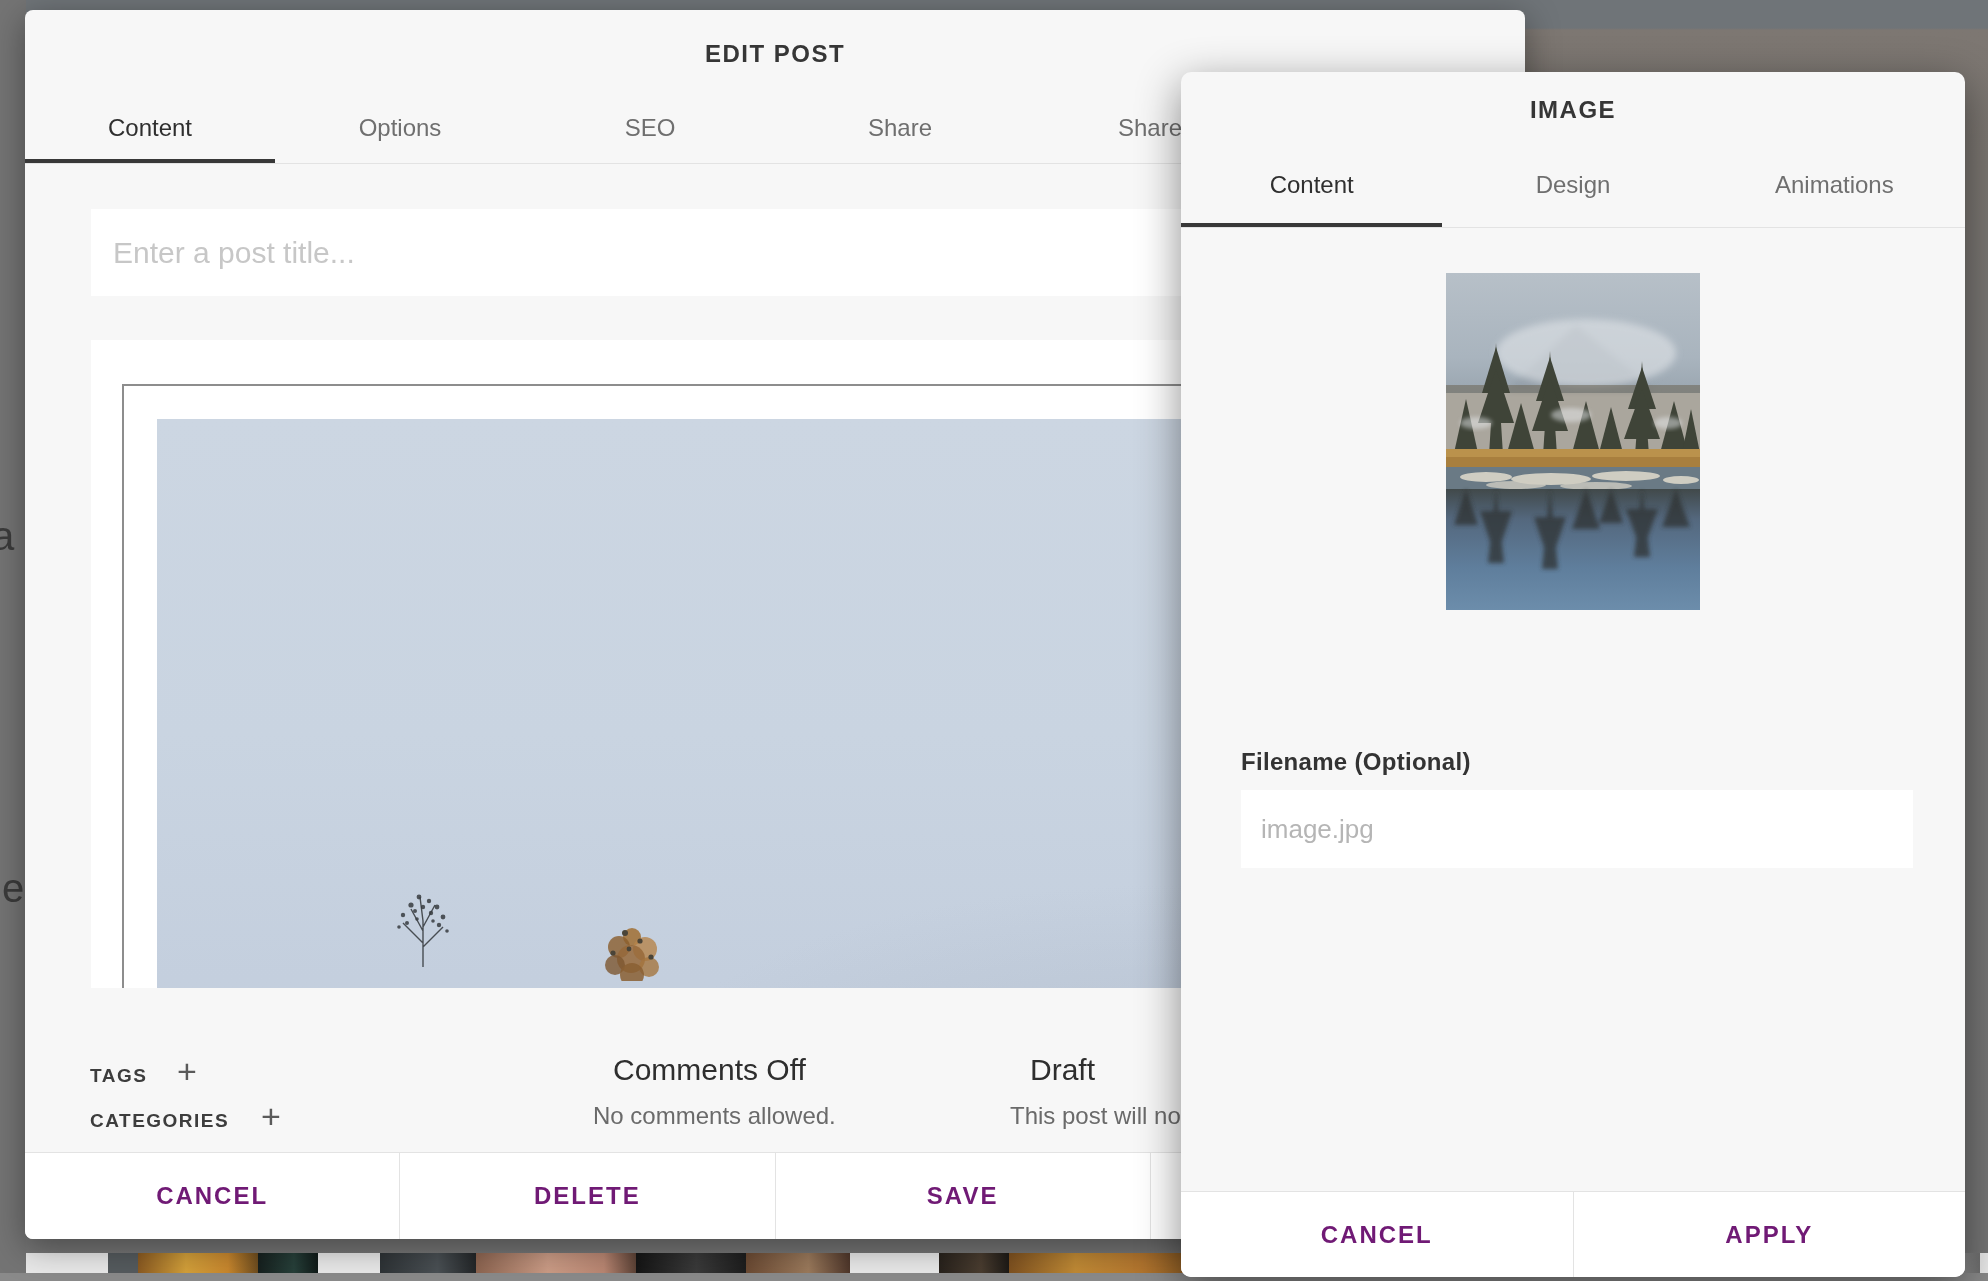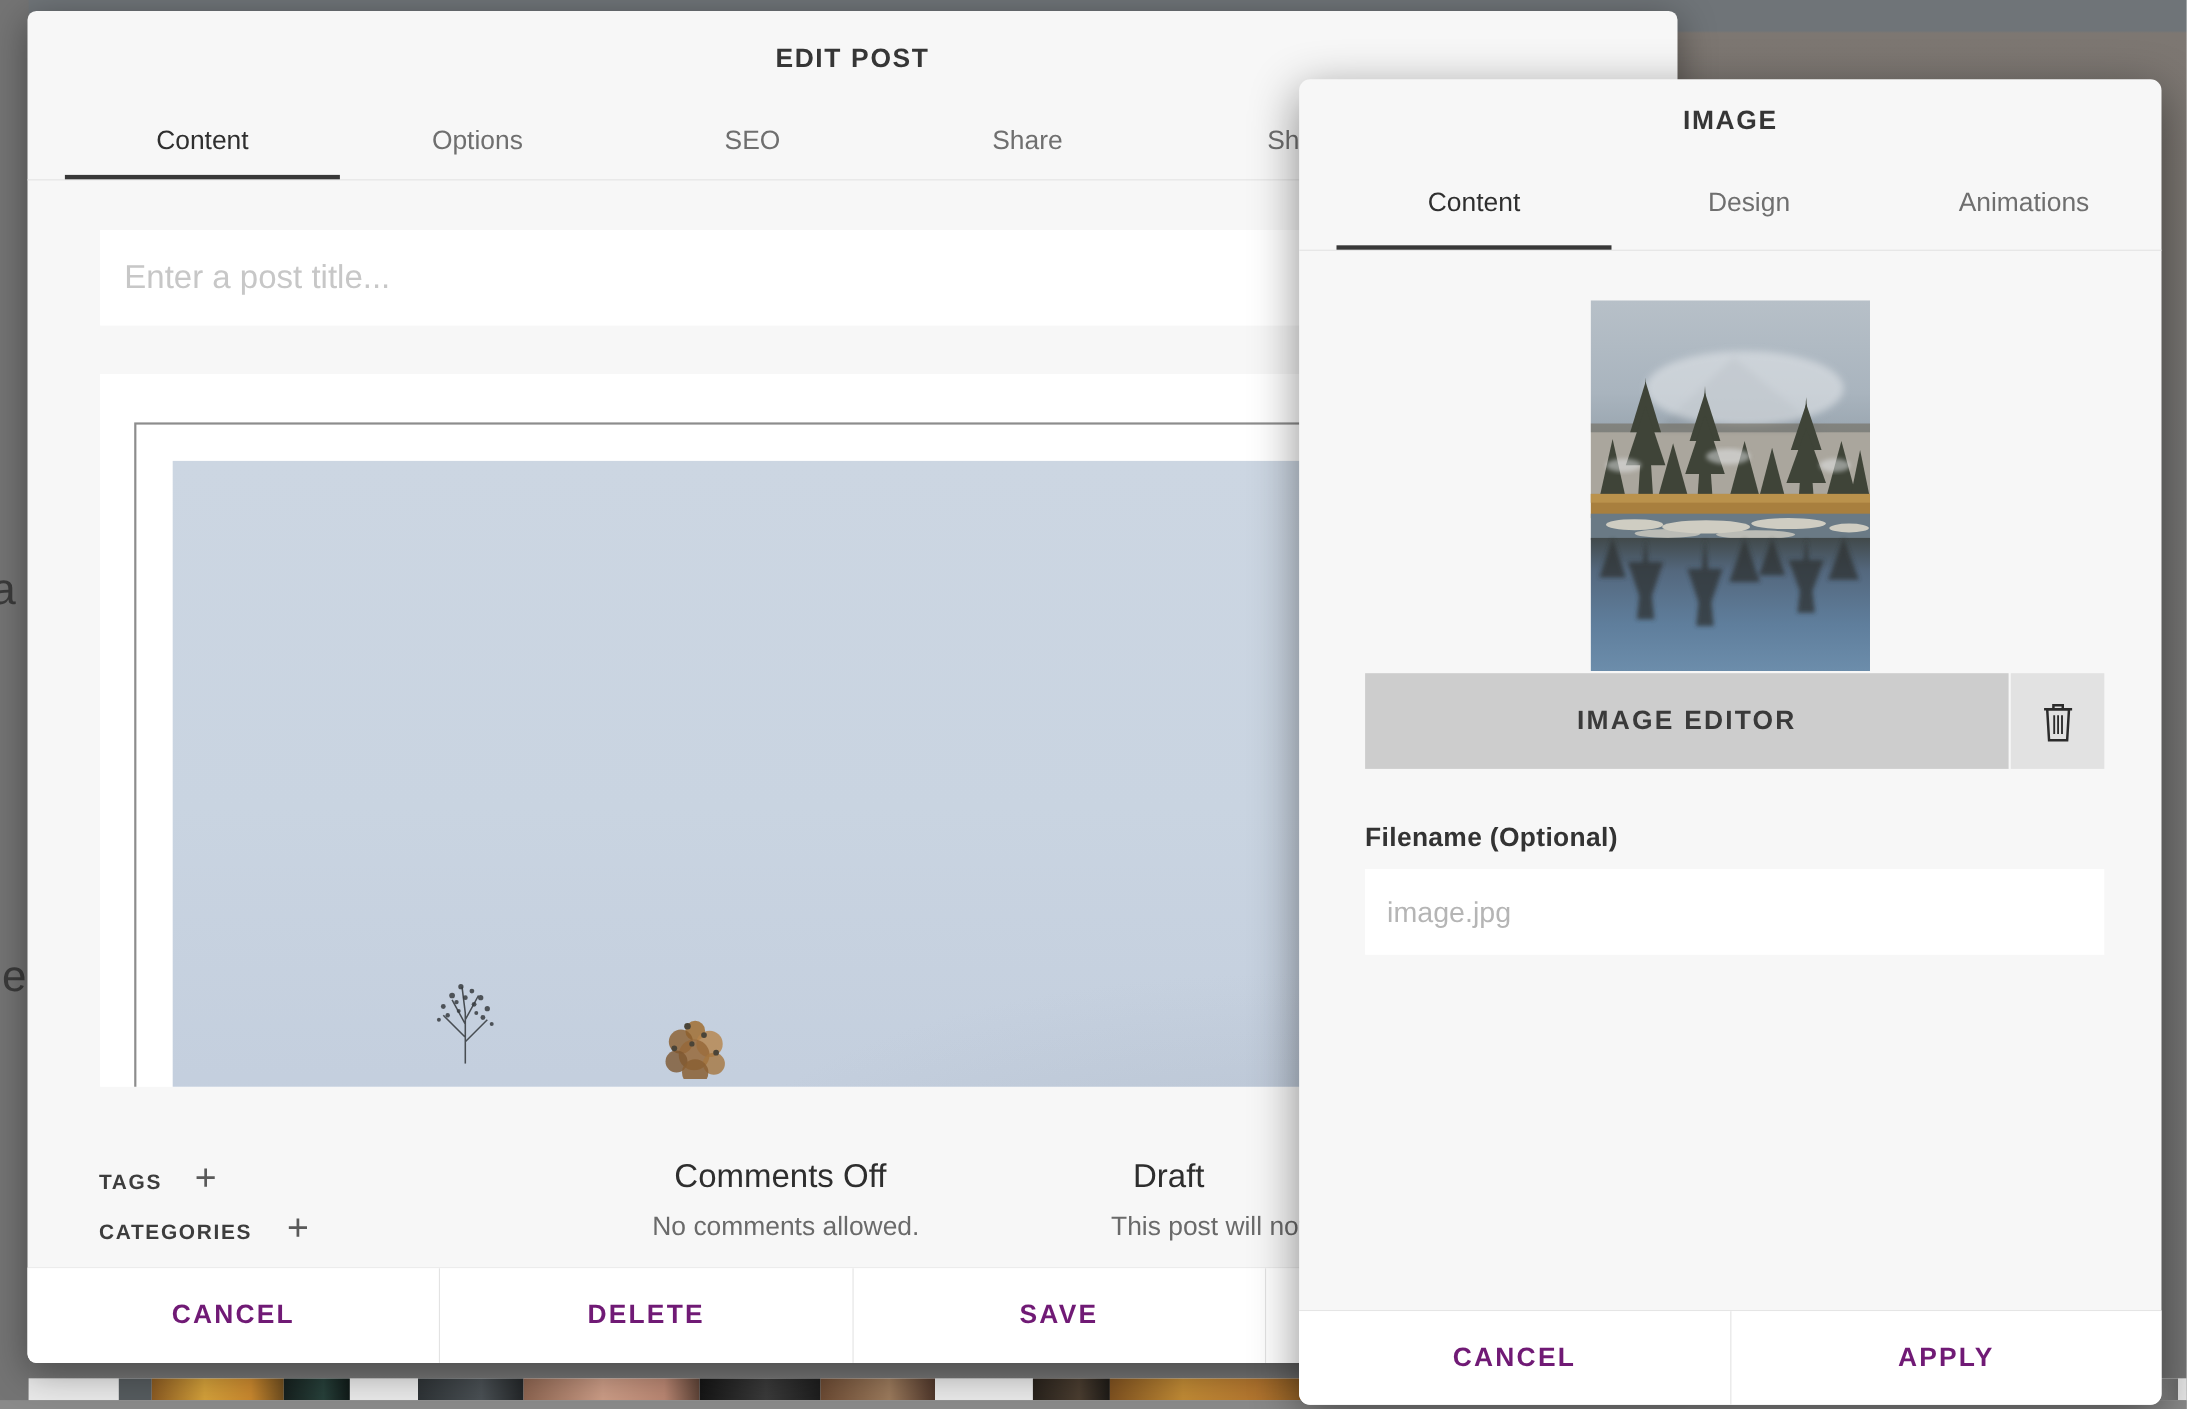--- a/index.html
+++ b/index.html
@@ -16,21 +16,21 @@
   .frag-le { top:866px; letter-spacing:1px; }
 
   .bottom-page { position:absolute; left:26px; right:0; top:1253px; height:20px; background:#e9e9e9; overflow:hidden; }
   .thumb { position:absolute; top:0; height:20px; }
   .bottom-bar { position:absolute; left:0; right:0; top:1273px; height:8px; background:#8a8a8a; }
 
   
   .hairline-row { border-bottom:1px solid #e3e3e3; }
   .tab-cell { display:flex; align-items:center; justify-content:center; font-size:24px; color:#6f6f6f; cursor:pointer;
     border-bottom:4px solid transparent; height:100%; }
-  .tab-cell.active { color:#2f2f2f; border-bottom-color:#383838;margin-left:34px; }
+  .tab-cell.active { color:#2f2f2f; border-bottom-color:#383838; }
   .footer-bar { position:absolute; background:#fff; border-top:1px solid #e3e3e3; display:flex; }
   .footer-btn { flex:1; display:flex; align-items:center; justify-content:center; font-size:24px; font-weight:bold;
     letter-spacing:2px; color:#701a75; cursor:pointer; }
   .footer-btn + .footer-btn { border-left:1px solid #e3e3e3; }
 
   
   .edit-dialog { position:absolute; left:25px; top:10px; width:1500px; height:1229px; background:#f7f7f7;
     border-radius:8px; box-shadow:0 8px 34px rgba(0,0,0,.38); }
   .edit-title { position:absolute; top:30px; left:0; width:100%; text-align:center; font-size:24px; font-weight:bold;
     letter-spacing:1.5px; color:#363636; }
@@ -262,31 +262,20 @@
           <polygon points="104,292 120,244 88,244"></polygon>
         <polygon points="196,216 204,284 188,284"></polygon>
           <polygon points="196,280 212,236 180,236"></polygon>
         <polygon points="20,216 32,252 8,252"></polygon>
           <polygon points="140,216 154,256 126,256"></polygon>
         <polygon points="165,216 177,250 153,250"></polygon>
           <polygon points="230,216 244,254 216,254"></polygon>
       </g>
     </svg>
 
-    <div class="editor-row">
-      <div class="image-editor-btn">IMAGE EDITOR</div>
-      <div class="trash-btn">
-        <svg width="34" height="40" viewBox="0 0 24 28" fill="none" stroke="#2b2b2b" stroke-width="1.6">
-          <path d="M3 6 H21"></path>
-          <path d="M9 6 V3.5 H15 V6"></path>
-          <path d="M5 6 L6.2 26 H17.8 L19 6 Z"></path>
-          <path d="M9.5 10 V22 M12 10 V22 M14.5 10 V22" stroke-width="1.2"></path>
-        </svg>
-      </div>
-    </div>
 
     <div class="filename-label">Filename (Optional)</div>
     <input class="filename-input" type="text" placeholder="image.jpg" style="">
 
     <div class="footer-bar panel-footer">
       <div class="footer-btn">CANCEL</div>
       <div class="footer-btn">APPLY</div>
     </div>
   </div>
 

